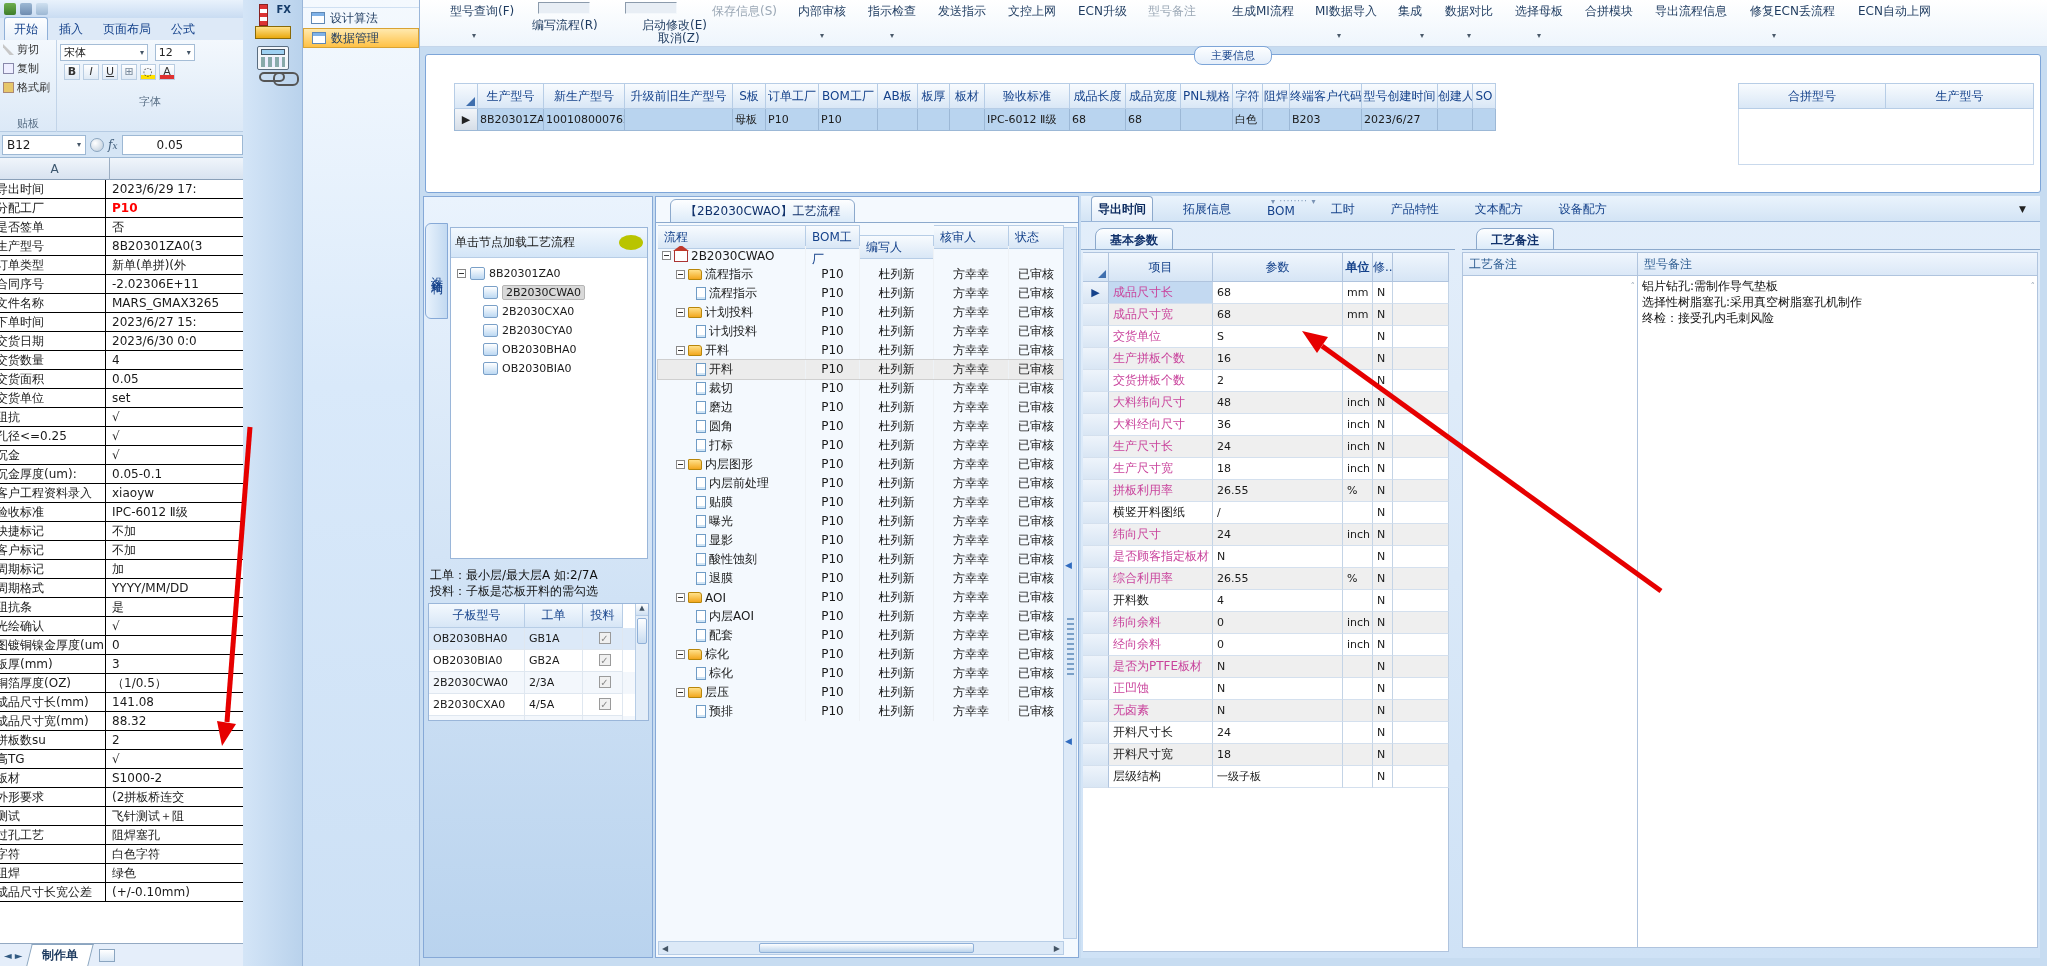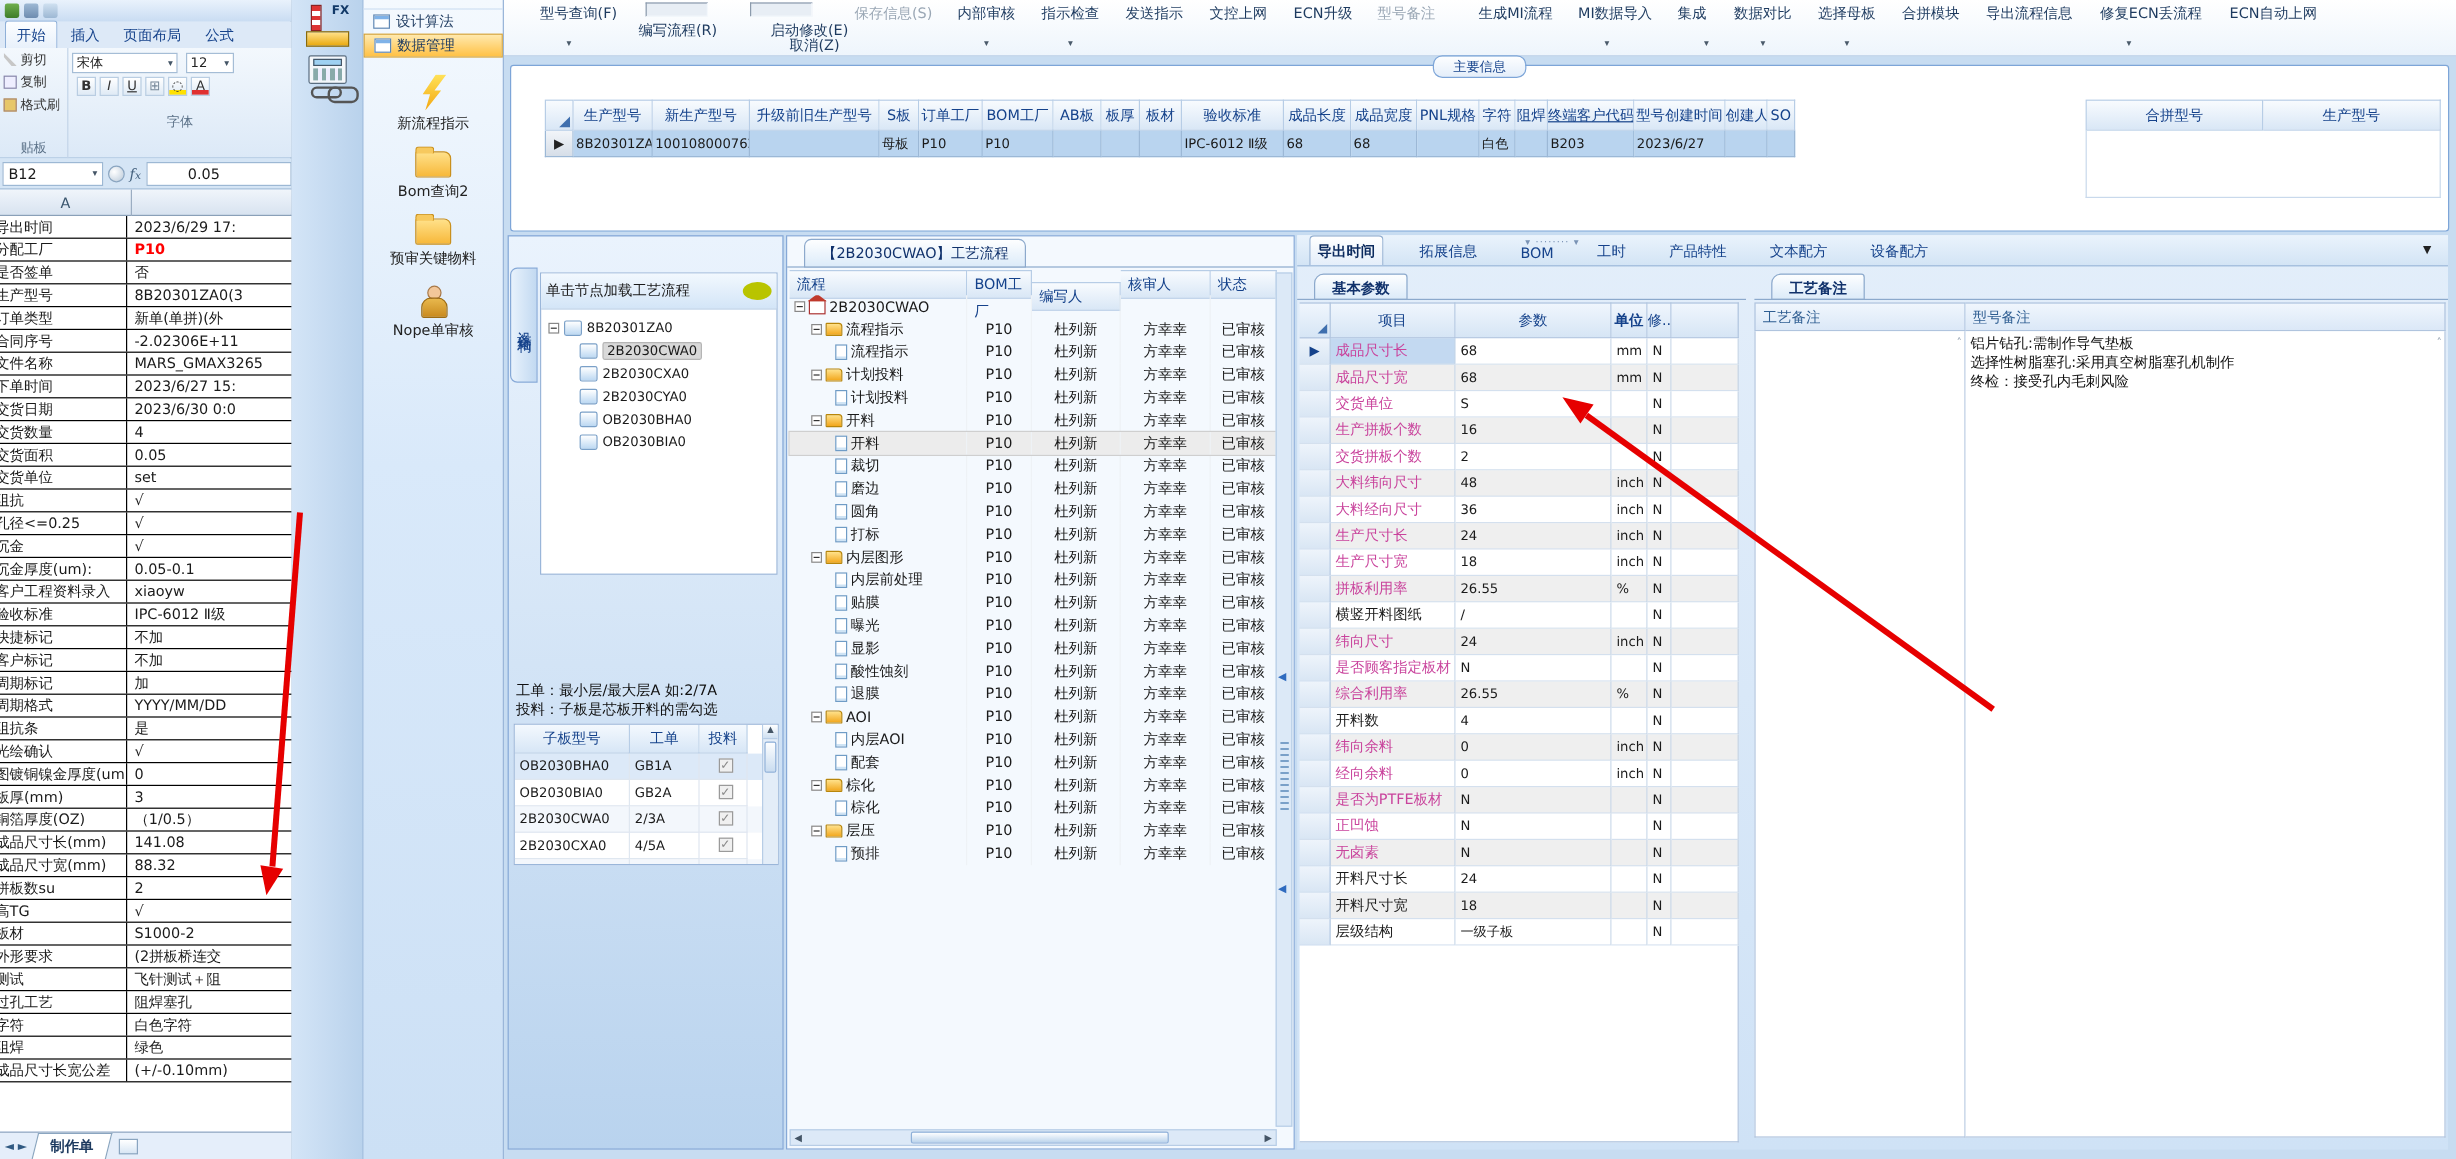--- a/index.html
+++ b/index.html
@@ -89,21 +89,21 @@
   .mh:first-child { border-left:1px solid #b7cde6; position:relative; }
   .mh:first-child i { position:absolute; right:2px; bottom:2px; width:0; height:0; border-left:9px solid transparent; border-bottom:9px solid #3f6fae; }
   .mc { height:22px; background:#b9d4ef; border-right:1px solid #9cb8d6; border-bottom:1px solid #9cb8d6; font-size:11px; line-height:21px; padding-left:2px; white-space:nowrap; overflow:hidden; }
   .mc.sel { background:linear-gradient(#f2f5f9,#d6dee8); border-left:1px solid #9cb8d6; text-align:center; padding:0; color:#222; }
   .rtable { position:absolute; left:1312px; top:28px; display:flex; }
   .rbody { position:absolute; left:1312px; top:54px; width:296px; height:56px; background:#fff; border:1px solid #c9d9ec; border-top:none; }
 
   
   #panelA { position:absolute; left:423px; top:196px; width:230px; height:762px; background:linear-gradient(#eaf3fd,#b9d3ee); border:1px solid #86a9d7; }
   .vtab { position:absolute; left:1px; top:26px; width:23px; height:96px; background:linear-gradient(to right,#e8f2fc,#c2d9f1); border:1px solid #86a9d7; border-radius:6px 0 0 6px; writing-mode:vertical-rl; text-orientation:upright; text-align:center; color:#15428b; letter-spacing:2px; line-height:21px; }
-  .abox { position:absolute; left:26px; top:30px; width:198px; height:252px; background:#fff; border:1px solid #9ab6d9; }
+  .abox { position:absolute; left:26px; top:30px; width:198px; height:332px; background:#fff; border:1px solid #9ab6d9; }
   .ahead { height:30px; background:linear-gradient(#f2f8fe,#d3e5f7); border-bottom:1px solid #b7cde6; display:flex; align-items:center; padding:0 4px; gap:4px; }
   .bubble { width:24px; height:15px; background:#b9c400; border-radius:50%; position:relative; margin-left:auto; }
   .bubble:after { content:""; position:absolute; left:3px; bottom:-4px; border:5px solid transparent; border-top-color:#b9c400; }
   .trow { display:flex; align-items:center; height:19px; gap:4px; font-size:11px; }
   .expander { width:9px; height:9px; background:#fff; border:1px solid #888; position:relative; flex:none; }
   .expander:after { content:""; position:absolute; left:1px; top:3px; width:5px; height:1px; background:#333; }
   .cube { width:15px; height:13px; flex:none; background:linear-gradient(#ffffff,#bcd8f2); border:1px solid #7aa0c8; border-radius:2px; }
   .tsel { background:#d9d9d9; border:1px solid #b5b5b5; border-radius:2px; padding:0 3px; }
   .ahint { position:absolute; left:6px; top:370px; color:#111; line-height:16px; }
   .stbl { position:absolute; left:4px; top:406px; width:221px; height:118px; overflow:hidden; background:#fff; border:1px solid #9ab6d9; }
@@ -404,38 +404,20 @@
 <div id="sidebar">
   <div style="height:8px;border-bottom:1px solid #cfe0f2"></div>
   <div id="sb-items">
       <div class="sbitem">
         <span class="sbwin"></span>
         <span>设计算法</span>
       </div>
       <div class="sbitem active">
         <span class="sbwin"></span>
         <span>数据管理</span>
-      </div>
-    </div>
-  <div id="sb-tools">
-      <div class="tool">
-        <div class="bolt"></div>
-        <div class="tlabel">新流程指示</div>
-      </div>
-      <div class="tool">
-        <div class="folder"></div>
-        <div class="tlabel">Bom查询2</div>
-      </div>
-      <div class="tool">
-        <div class="folder"></div>
-        <div class="tlabel">预审关键物料</div>
-      </div>
-      <div class="tool">
-        <div class="person"></div>
-        <div class="tlabel">Nope单审核</div>
       </div>
     </div>
 </div>
 
 <div id="toolbar">
     <span class="tbi" style="left: 30px;">型号查询(F)</span>
     <span class="tbcaret" style="left: 52px;">▾</span>
     <div class="tbbox" style="left: 118px;"></div>
     <div class="tbbox" style="left: 205px;"></div>
     <span class="tbi dis" style="left: 292px;">保存信息(S)</span>
@@ -481,21 +463,21 @@
         <div class="mh" style="width: 59px;">BOM工厂</div>
         <div class="mh" style="width: 40px;">AB板</div>
         <div class="mh" style="width: 32px;">板厚</div>
         <div class="mh" style="width: 35px;">板材</div>
         <div class="mh" style="width: 85px;">验收标准</div>
         <div class="mh" style="width: 56px;">成品长度</div>
         <div class="mh" style="width: 55px;">成品宽度</div>
         <div class="mh" style="width: 52px;">PNL规格</div>
         <div class="mh" style="width: 30px;">字符</div>
         <div class="mh" style="width: 27px;">阻焊</div>
-        <div class="mh" style="width: 72px; text-decoration: underline;">终端客户代码</div>
+        <div class="mh" style="width: 72px;">终端客户代码</div>
         <div class="mh" style="width: 76px;">型号创建时间</div>
         <div class="mh" style="width: 35px;">创建人</div>
         <div class="mh" style="width: 23px;">SO</div>
       </div>
       <div class="mrow">
         <div class="mc sel" style="width: 24px;">▶</div>
         <div class="mc" style="width: 66px;">8B20301ZA0</div>
         <div class="mc" style="width: 81px;">10010800076234</div>
         <div class="mc" style="width: 108px;"></div>
         <div class="mc" style="width: 33px;">母板</div>

